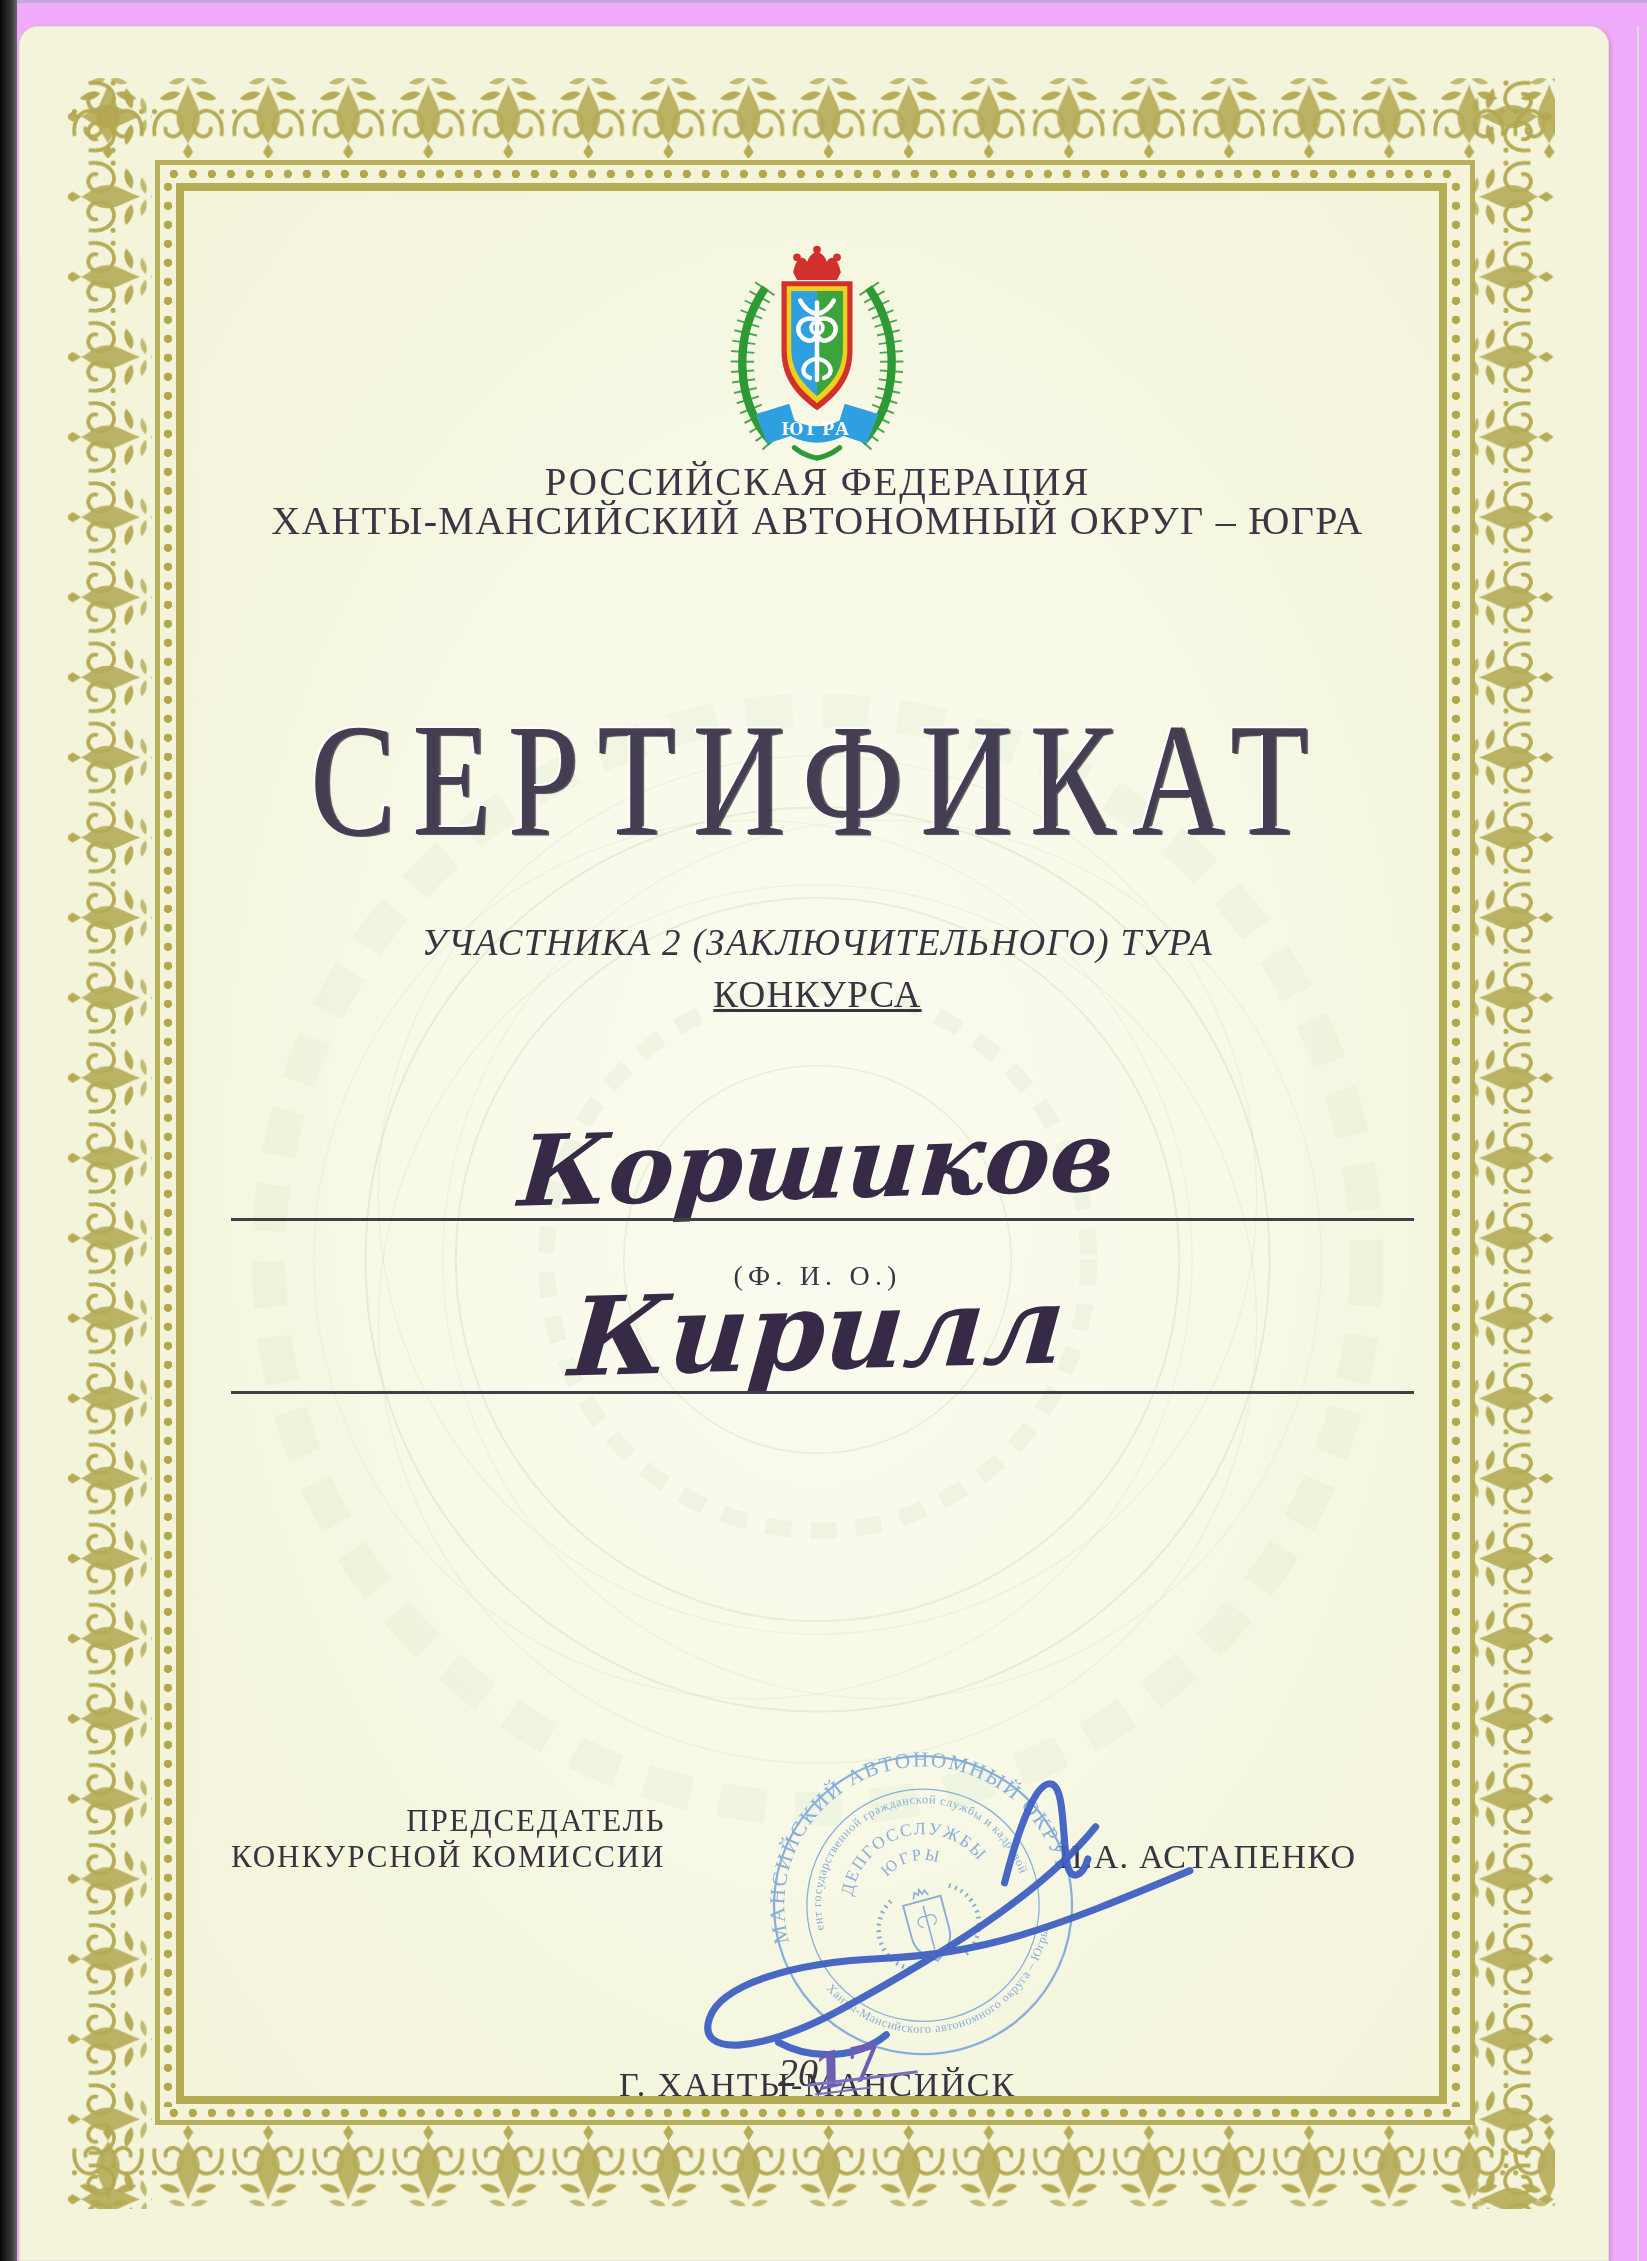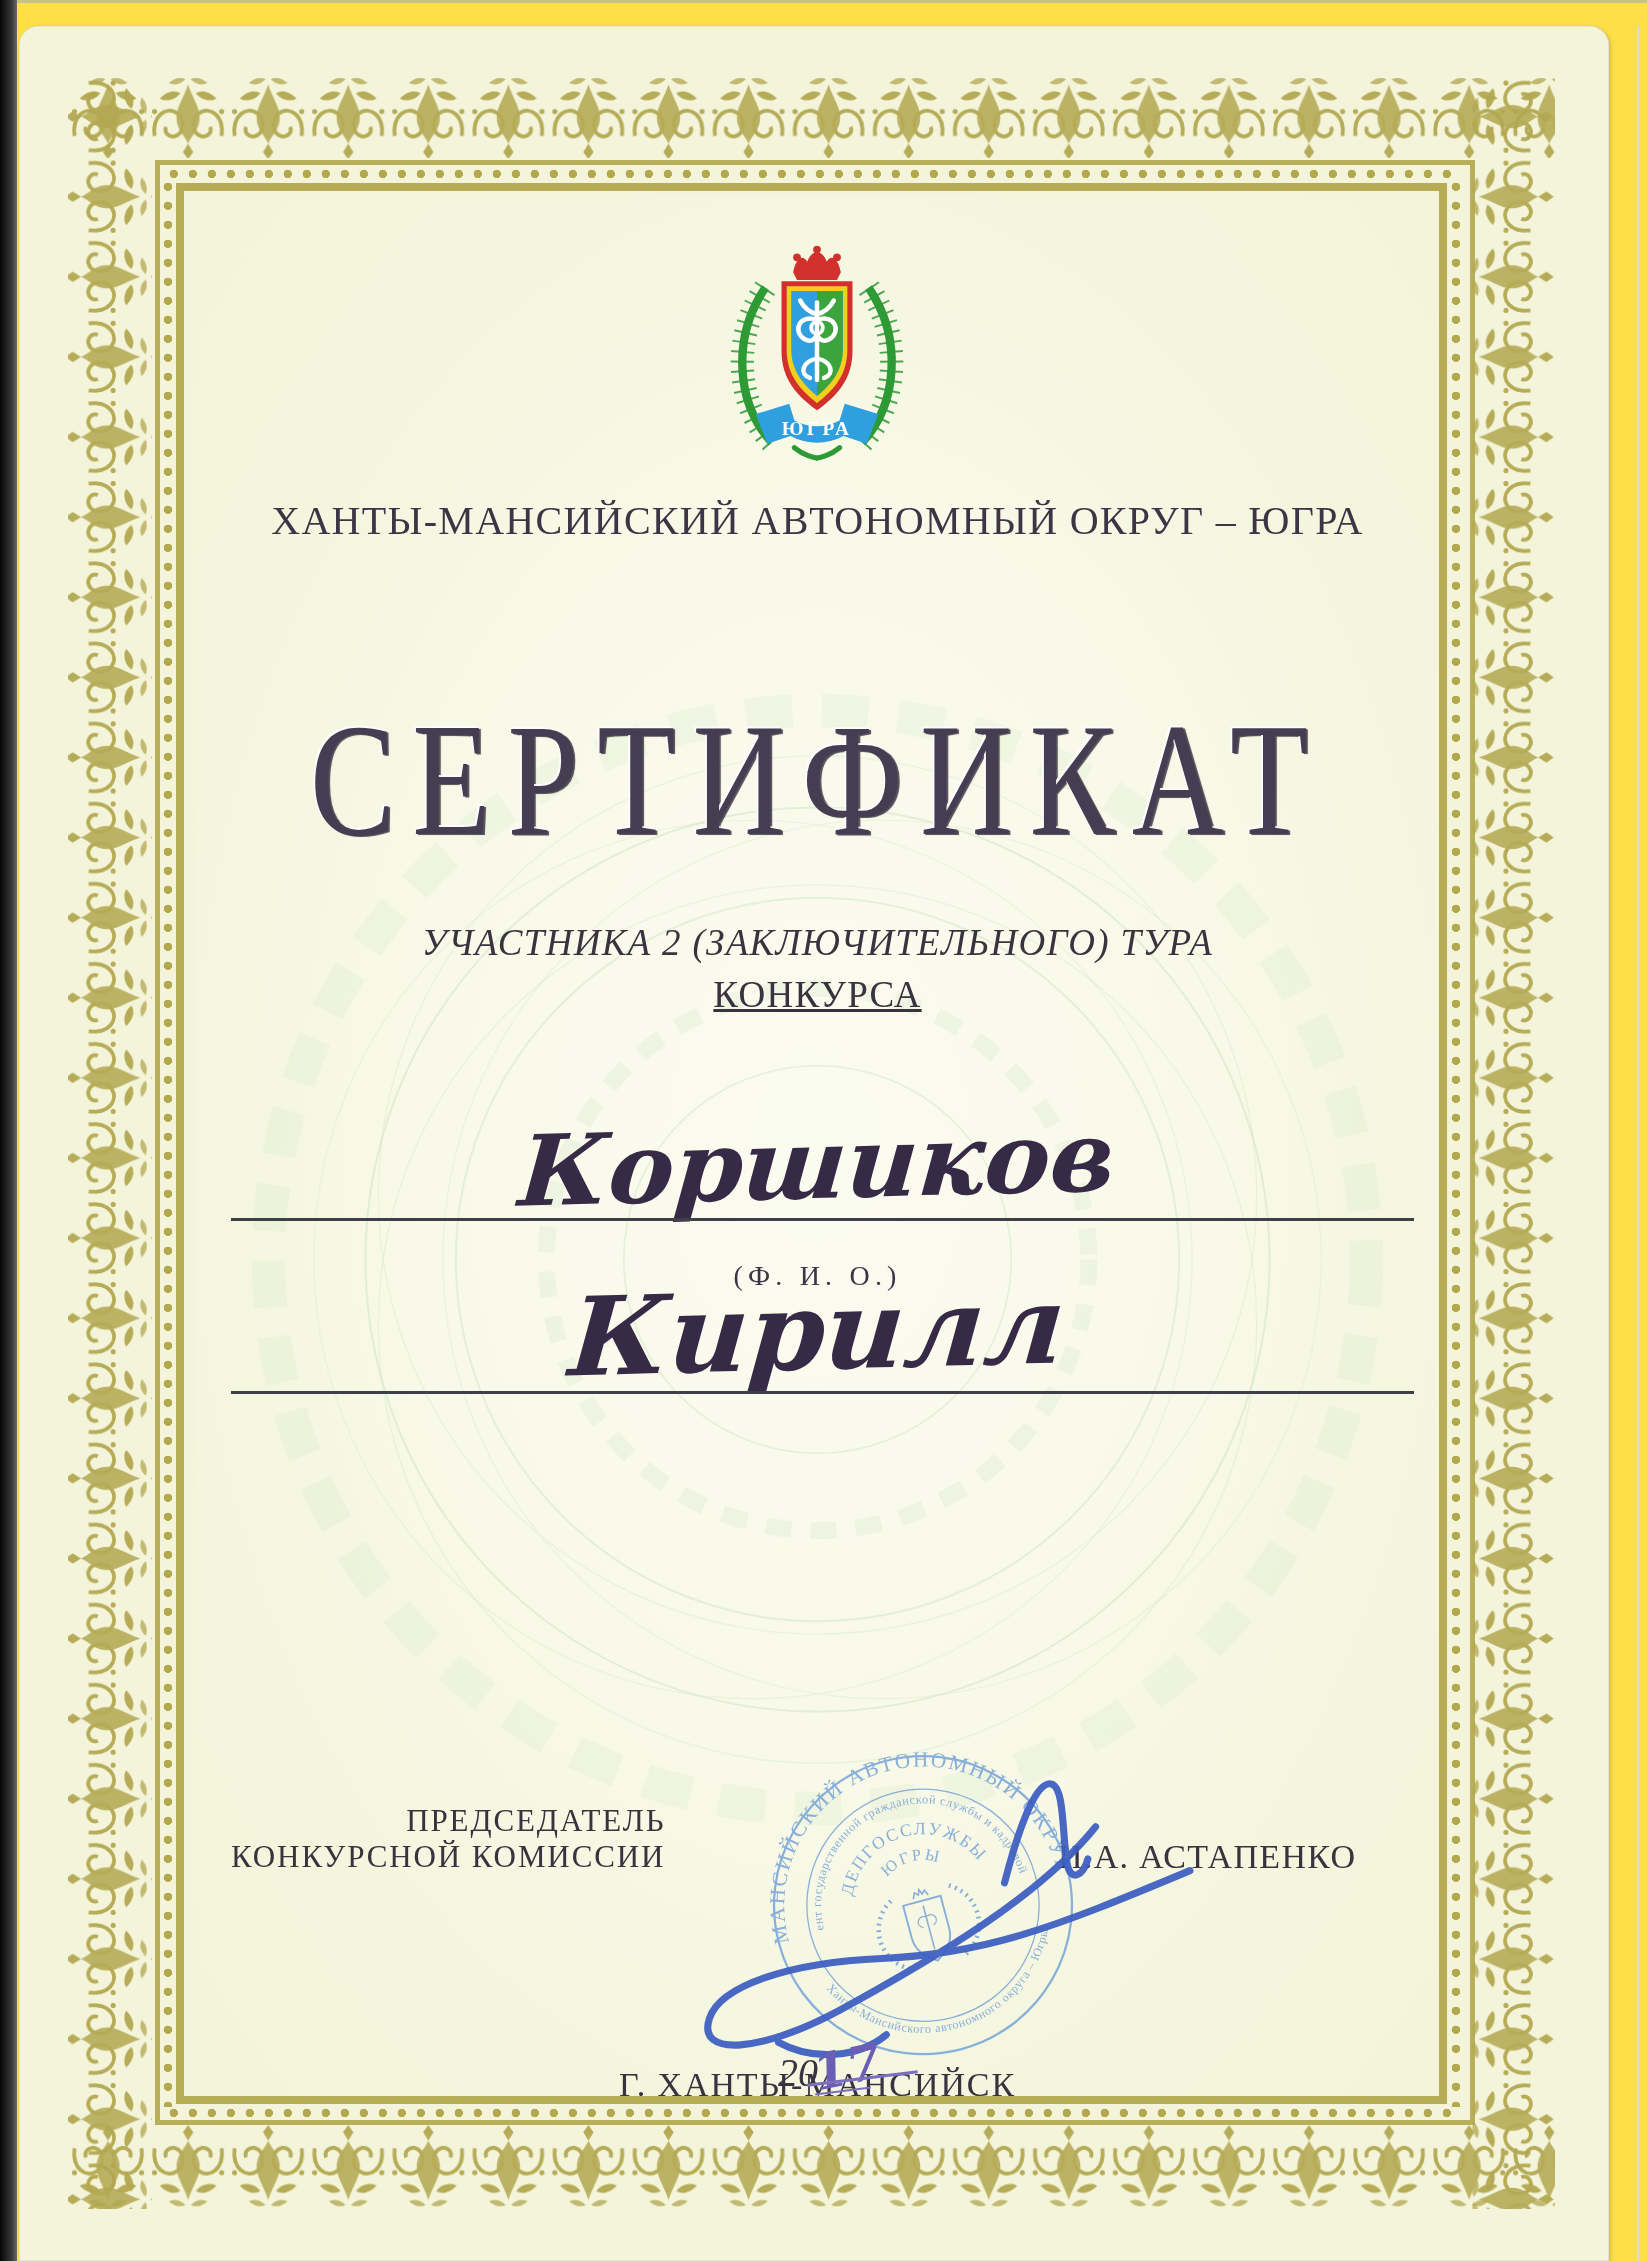--- a/index.html
+++ b/index.html
@@ -1,16 +1,16 @@
 <!DOCTYPE html>
 <html style="font-size:10.3px"><head>
 <meta charset="utf-8">
 <style>
   html,body{margin:0;padding:0;background:#fbfbf6;}
-  #page{position:relative;width:1647px;height:2261px;overflow:hidden;background:#fde047;
+  #page{position:relative;width:1647px;height:2261px;overflow:hidden;background:#f0abfc;
         font-family:"Liberation Serif",serif;}
   .abs{position:absolute;}
 
   
   .scan-top-line{left:0;top:0;width:1647px;height:3.2px;background:#9aa8c4;opacity:.55;}
   .scan-black-strip{left:0;top:0;width:17px;height:2261px;
       background:linear-gradient(90deg,#060606,#3a3a3a 70%,#6a6a6a);}
   .scan-right-line{left:1637px;top:26px;width:1.9px;height:2235px;background:#dddcd4;}
 
   
@@ -163,20 +163,21 @@
     <g>
       <path d="M60,268 L112,252 L120,278 C142,290 168,290 190,278 L198,252 L250,268 L232,314 L196,302 C170,316 140,316 114,302 L78,314 Z" fill="#2f9fe0"></path>
       <text x="155" y="301" text-anchor="middle" font-family="Liberation Serif,serif" font-size="30" font-weight="bold" letter-spacing="5" fill="#ffffff">ЮГРА</text>
     </g>
     <g stroke="#2e9a36" stroke-width="8" fill="none" stroke-linecap="round">
       <path d="M120,320 C135,332 150,336 155,336"></path>
       <path d="M190,320 C175,332 160,336 155,336"></path>
     </g>
   </svg>
 
+  <div class="abs ctr hdr1">РОССИЙСКАЯ ФЕДЕРАЦИЯ</div>
   <div class="abs ctr hdr2">ХАНТЫ-МАНСИЙСКИЙ АВТОНОМНЫЙ ОКРУГ – ЮГРА</div>
 
   <div class="abs ctr title">СЕРТИФИКАТ</div>
 
   <div class="abs ctr sub" style="top:921px;font-style:italic;">УЧАСТНИКА 2 (ЗАКЛЮЧИТЕЛЬНОГО) ТУРА</div>
   <div class="abs ctr sub" style="top:973px;text-decoration:underline;">КОНКУРСА</div>
 
   <div class="abs ctr hand surname">Коршиков</div>
   <div class="abs rule" style="top:1218px;"></div>
   <div class="abs ctr fio">(Ф. И. О.)</div>

